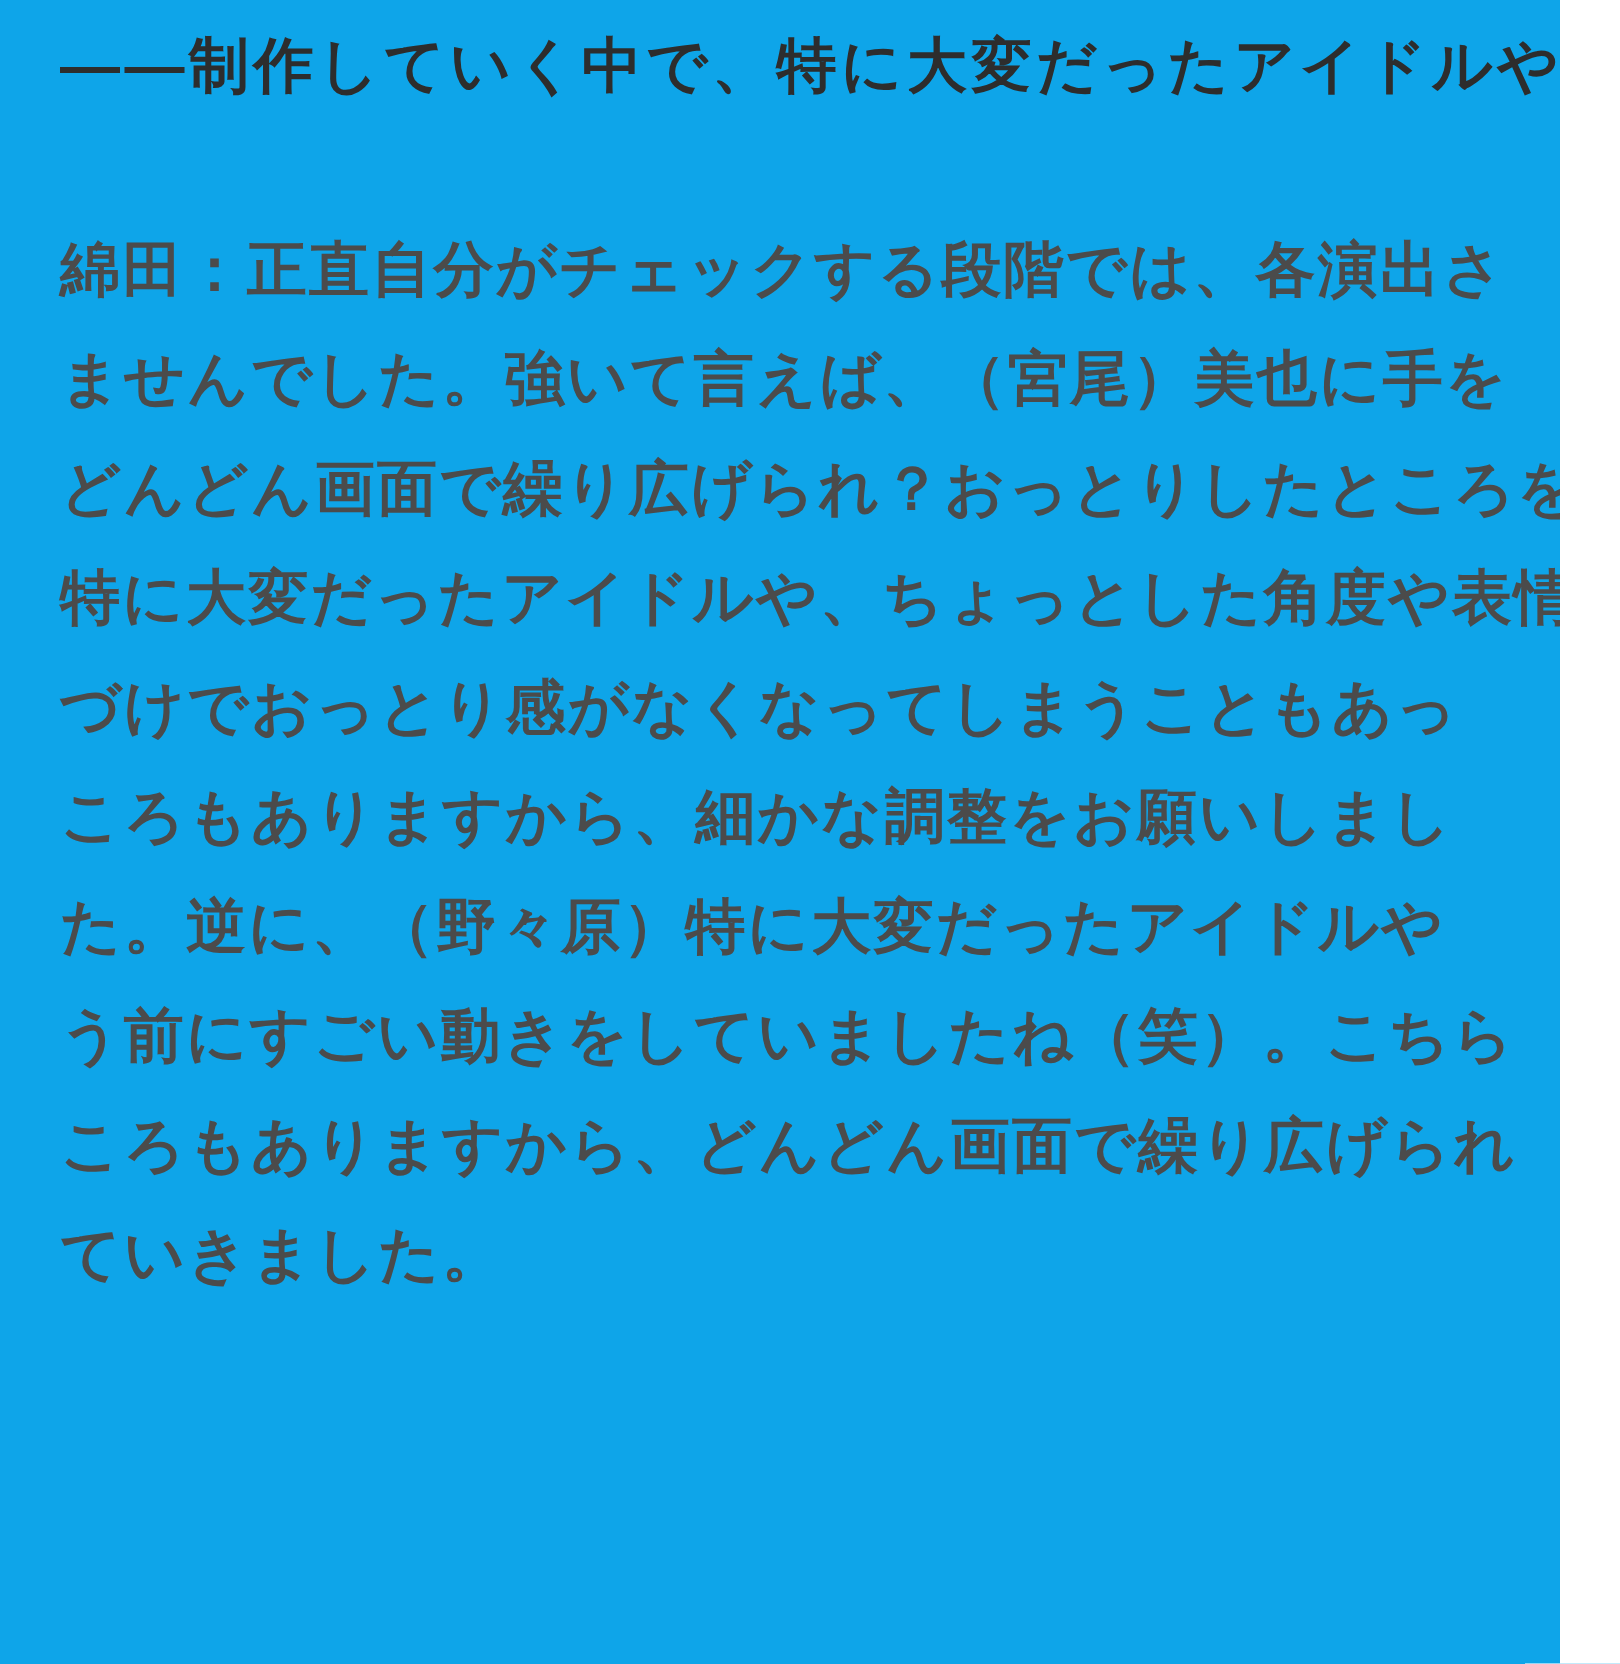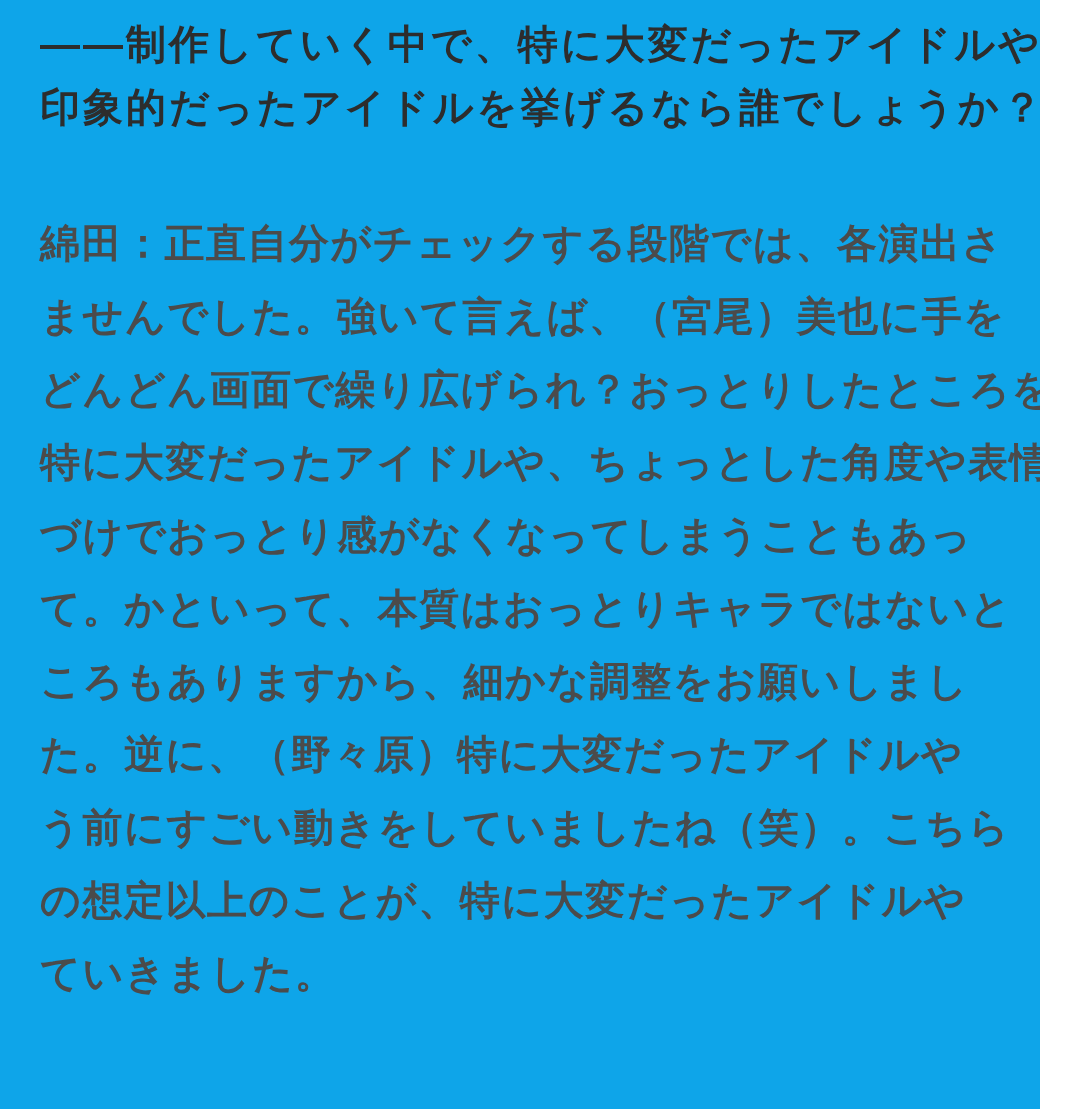--- a/index.html
+++ b/index.html
@@ -44,30 +44,28 @@
     white-space: nowrap;
   }
 </style>
 </head>
 <body>
 
 <div class="page">
 
   <h2 class="question-heading">
     <span class="line">――制作していく中で、特に大変だったアイドルや</span>
-    <span class="line">印象的だったアイドルを挙げるなら誰でしょうか？</span>
   </h2>
 
   <p class="answer-paragraph">
     <span class="line">綿田：正直自分がチェックする段階では、各演出さ</span>
     <span class="line">ませんでした。強いて言えば、（宮尾）美也に手を</span>
     <span class="line">どんどん画面で繰り広げられ？おっとりしたところを</span>
     <span class="line">特に大変だったアイドルや、ちょっとした角度や表情</span>
     <span class="line">づけでおっとり感がなくなってしまうこともあっ</span>
-    <span class="line">て。かといって、本質はおっとりキャラではないと</span>
     <span class="line">ころもありますから、細かな調整をお願いしまし</span>
     <span class="line">た。逆に、（野々原）特に大変だったアイドルや</span>
     <span class="line">う前にすごい動きをしていましたね（笑）。こちら</span>
-    <span class="line">の想定以上のことが、特に大変だったアイドルや</span>
+    <span class="line">ころもありますから、どんどん画面で繰り広げられ</span>
     <span class="line">ていきました。</span>
   </p>
 
 </div>
 
 </body></html>

